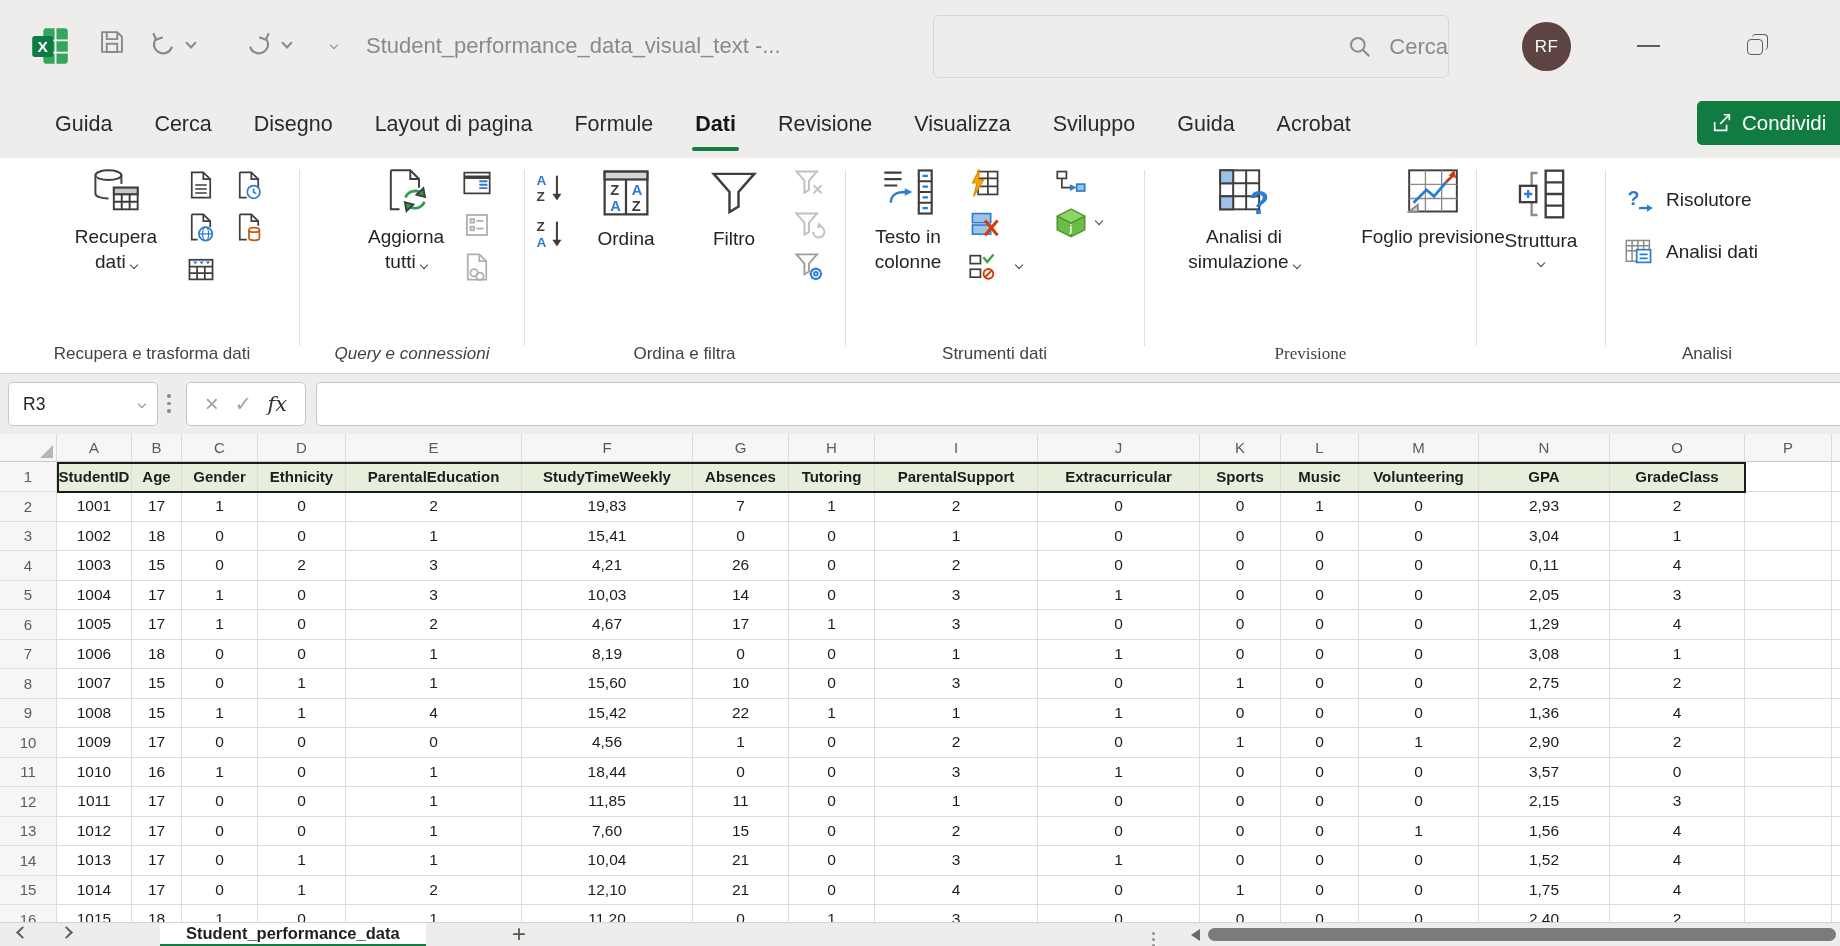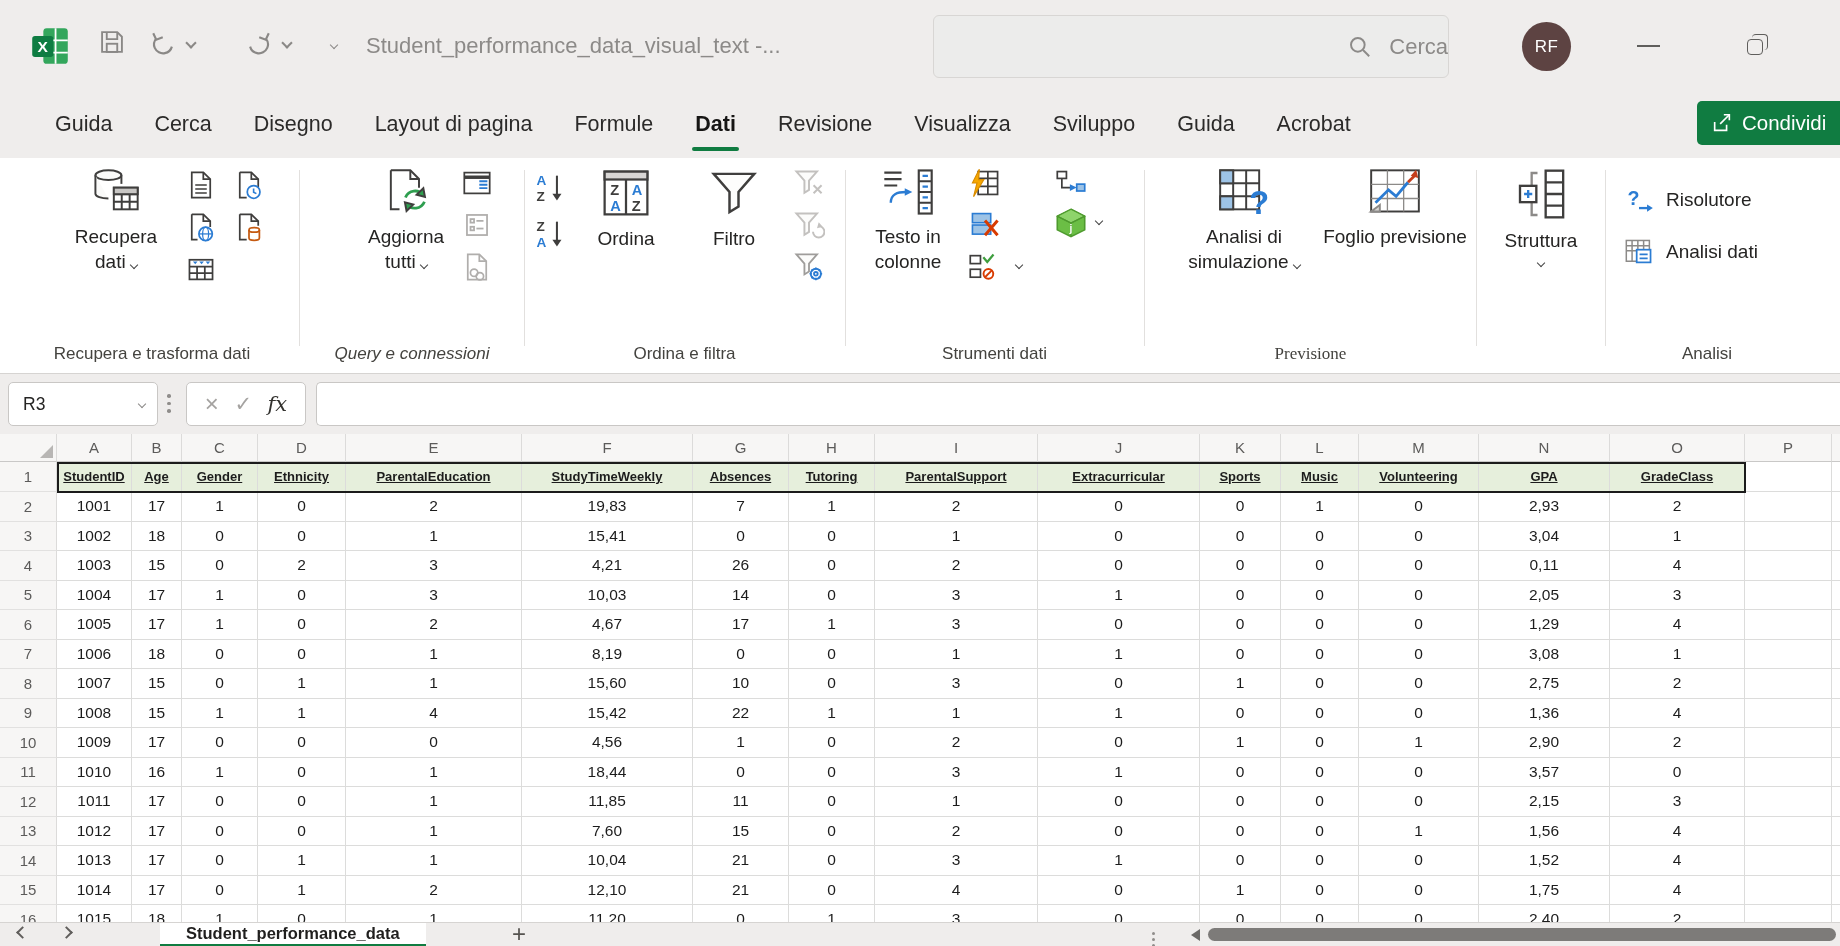--- a/index.html
+++ b/index.html
@@ -56,21 +56,21 @@
   
   .grid { position:absolute; left:0; top:434px; width:1840px; height:488px; background:#fff; overflow:hidden; }
   .lrow { display:flex; height:28px; }
   .lcell { flex:none; background:#f7f6f5; border-right:1px solid #dcdbda; border-bottom:1px solid #c9c8c7; color:#5c5b5a; font-size:15px; display:flex; align-items:center; justify-content:center; }
   .corner { position:relative; }
   .corner .tri { position:absolute; right:3px; bottom:3px; width:0; height:0; border-left:13px solid transparent; border-bottom:13px solid #b8b6b4; }
   .srow { display:flex; height:29.5px; }
   .srow.hdr { height:30px; }
   .gut { flex:none; width:57px; background:#f7f6f5; border-right:1px solid #dcdbda; border-bottom:1px solid #e2e1e0; color:#5c5b5a; font-size:15px; display:flex; align-items:center; justify-content:center; }
   .cell { flex:none; border-right:1px solid #dcdcdb; border-bottom:1px solid #dcdcdb; font-size:15.5px; color:#1c1c1c; display:flex; align-items:center; justify-content:center; white-space:nowrap; overflow:hidden; }
-  .hdr .cell { background:var(--hdrfill); font-weight:bold; font-size:13px;text-decoration:underline; }
+  .hdr .cell { background:var(--hdrfill); font-weight:bold; font-size:15px; }
   .hdr .cell.empty { background:#fff; font-weight:normal; }
   .range-border { position:absolute; left:57px; top:28px; width:1689px; height:31px; border:2.5px solid #1b1b1b; pointer-events:none; }
   
   .sheetbar { position:absolute; left:0; top:922px; width:1840px; height:24px; background:#efedec; border-top:1px solid #d6d4d2; }
   .nav-chev { position:absolute; top:5px; width:12px; height:12px; }
   .nav-chev i { display:block; width:9px; height:9px; border-left:2px solid #605e5c; border-bottom:2px solid #605e5c; }
   .nav-chev.left i { transform:rotate(45deg); }
   .nav-chev.right i { transform:rotate(-135deg); }
   .sheettab { position:absolute; left:160px; top:0; height:24px; background:#fff; padding:0 26px; display:flex; align-items:center; font-size:16.5px; font-weight:bold; color:#201f1e; border-bottom:3.5px solid var(--green); }
   .addsheet { position:absolute; left:512px; top:-3px; font-size:24px; color:#55534f; }
@@ -377,21 +377,21 @@
     <div class="bigbtn" style="left:1168px; width:152px;">
       <svg width="58" height="52" viewBox="0 0 52 48" fill="none" stroke="#3f3e3d" stroke-width="1.8">
         <rect x="4" y="4" width="36" height="36" fill="#fff"></rect>
         <path d="M4 16h36M4 28h36M16 4v36M28 4v36"></path>
         <rect x="4" y="4" width="12" height="12" fill="#9DC3E6"></rect>
         <rect x="4" y="28" width="12" height="12" fill="#9DC3E6"></rect>
         <text x="40" y="44" font-size="30" font-weight="bold" fill="#2B7CD3" text-anchor="middle" font-family="sans-serif" stroke="none">?</text>
       </svg>
       <span class="lbl"><span>Analisi di simulazione</span> <i class="chev sm dark"></i></span>
     </div>
-    <div class="bigbtn" style="left:1322px; width:146px;">
+    <div class="bigbtn" style="left:1360px; width:146px;">
       <svg width="58" height="52" viewBox="0 0 52 48" fill="none" stroke="#3f3e3d" stroke-width="1.8">
         <rect x="4" y="4" width="44" height="38" fill="#fff"></rect>
         <path d="M4 17h44M4 30h44M19 4v38M34 4v38" stroke="#8c8a88" stroke-width="1.2"></path>
         <path d="M8 34 L20 22 L27 28 L38 15" stroke="#2B7CD3" stroke-width="2.6"></path>
         <path d="M38 15 L45 8" stroke="#C43E1C" stroke-width="2.6"></path>
         <polygon points="45.5,3.5 47.5,11 40.5,9" fill="#C43E1C" stroke="none"></polygon>
         <path d="M4 42 l8 -6 v6 z" fill="#d8d6d4" stroke="#8c8a88"></path>
       </svg>
       <span class="lbl">Foglio previsione</span>
     </div>

